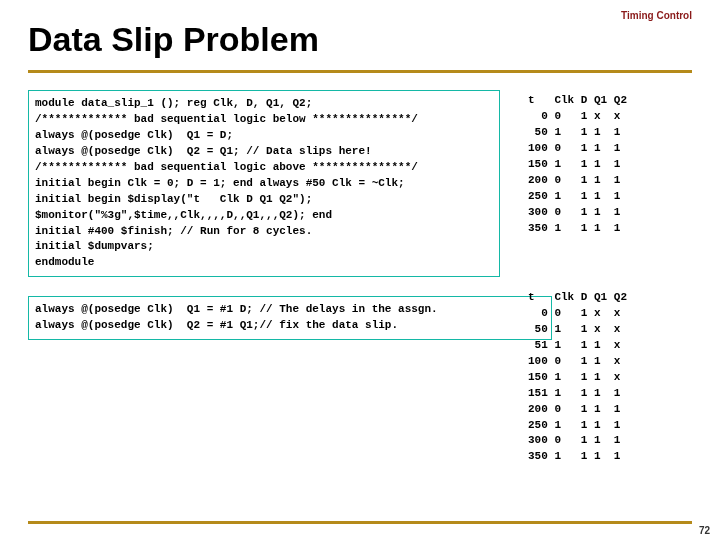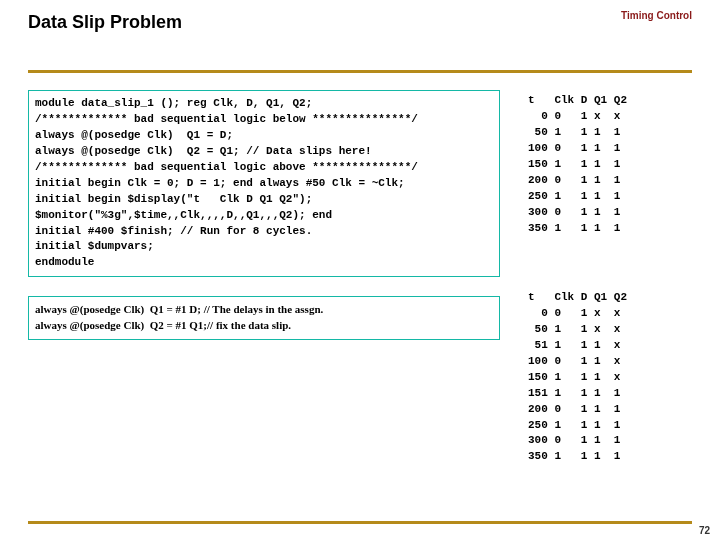--- a/index.html
+++ b/index.html
@@ -15,23 +15,23 @@
   .header-label {
     position: absolute;
     top: 10px;
     right: 28px;
     font-size: 10px;
     font-weight: bold;
     color: #8a1a1a;
   }
   .title {
     position: absolute;
-    top: 12px;
+    top: 20px;
     left: 28px;
-    font-size: 18px;
+    font-size: 34px;
     font-weight: bold;
     color: #000;
   }
   .title-rule {
     position: absolute;
     top: 70px;
     left: 28px;
     right: 28px;
     height: 3px;
     background: #b58a1a;
@@ -48,22 +48,21 @@
     box-sizing: border-box;
   }
   .box-main {
     top: 90px;
     left: 28px;
     width: 472px;
   }
   .box-fix {
     top: 296px;
     left: 28px;
-    width: 472px;
-    font-family: Liberation Serif, serif;
+    width: 524px;
   }
   .out-box {
     position: absolute;
     font-family: "Courier New", monospace;
     font-size: 11px;
     font-weight: bold;
     line-height: 1.45;
     white-space: pre;
   }
   .out1 {

